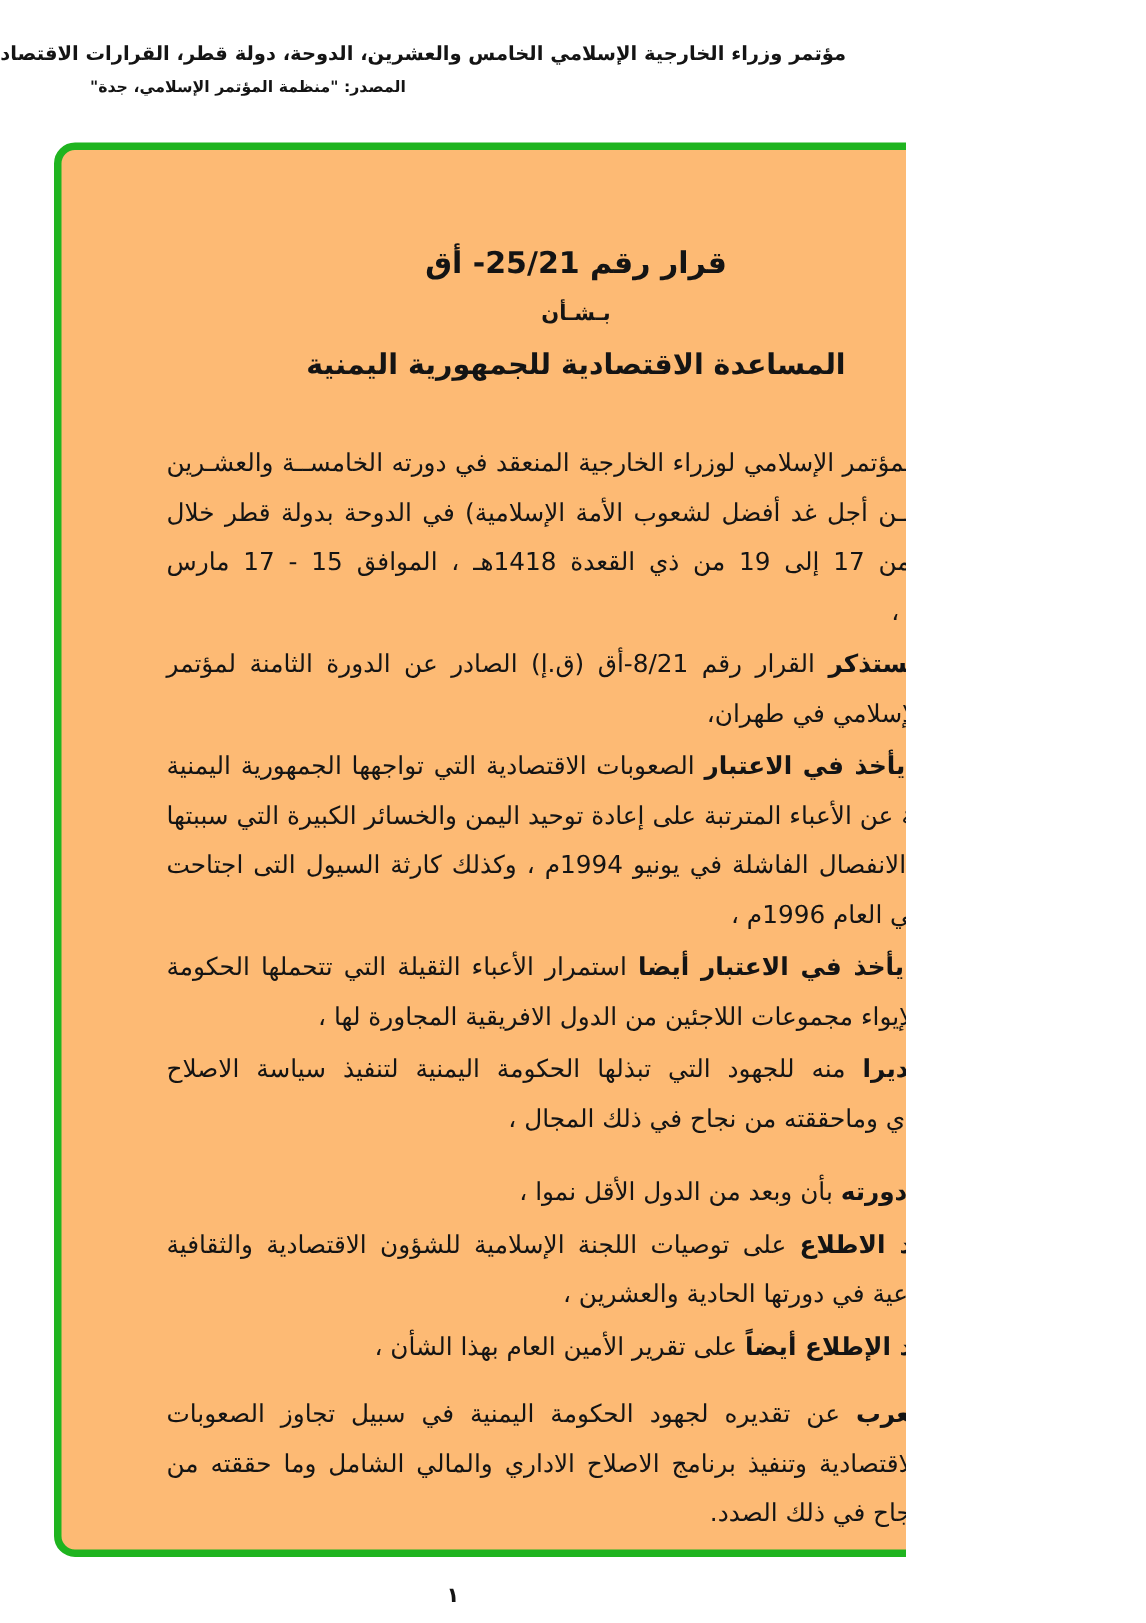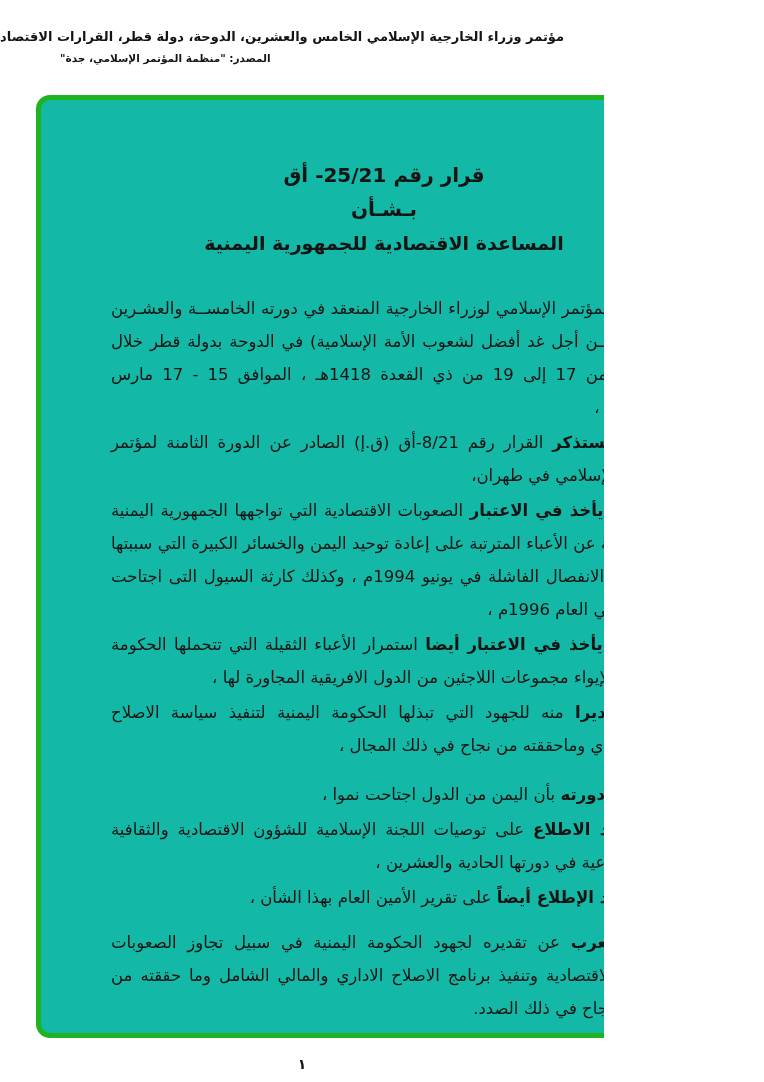--- a/index.html
+++ b/index.html
@@ -38,33 +38,33 @@
 
   
   .page-frame {
     position: absolute;
     left: 36px;
     top: 95px;
     width: 682px;
     height: 933px;
     border: 5px solid #1fb41f;
     border-radius: 14px;
-    background: #14b8a6;
+    background: #fdba74;
   }
   .frame-content {
     position: absolute;
     top: 0; left: 0; right: 0; bottom: 0;
     padding: 58px 66px 0 70px;
     direction: rtl;
   }
 
   
   .title-block { text-align: center; font-weight: bold; margin-bottom: 32px; }
   .title-block .t1 { font-size: 20px; line-height: 34px; }
-  .title-block .t2 { font-size: 20px; line-height: 34px; }
+  .title-block .t2 { font-size: 14px; line-height: 34px; }
   .title-block .t3 { font-size: 19px; line-height: 34px; }
 
   
   .para {
     font-size: 16.5px;
     line-height: 33px;
     text-align: justify;
     text-indent: 22px;
     margin: 0 0 2px 0;
   }
@@ -121,21 +121,21 @@
 
       <p class="para"><span class="lead">إذ يستذكر</span> <span>القرار رقم 8/21-أق (ق.إ) الصادر عن الدورة الثامنة لمؤتمر القمة الإسلامي في طهران،</span></p>
 
 
       <p class="para"><span class="lead">وإذ يأخذ في الاعتبار</span> <span>الصعوبات الاقتصادية التي تواجهها الجمهورية اليمنية والناجمة عن الأعباء المترتبة على إعادة توحيد اليمن والخسائر الكبيرة التي سببتها محاولة الانفصال الفاشلة في يونيو 1994م ، وكذلك كارثة السيول التى اجتاحت اليمن في العام 1996م ،</span></p>
 
       <p class="para"><span class="lead">وإذ يأخذ في الاعتبار أيضا</span> <span>استمرار الأعباء الثقيلة التي تتحملها الحكومة اليمنية لإيواء مجموعات اللاجئين من الدول الافريقية المجاورة لها ،</span></p>
 
       <p class="para"><span class="lead">وتقديرا</span> <span>منه للجهود التي تبذلها الحكومة اليمنية لتنفيذ سياسة الاصلاح الاقتصادي وماحققته من نجاح في ذلك المجال ،</span></p>
 
-      <p class="para spaced"><span class="lead">وإذ دورته</span> <span>بأن اليمن من الدول اجتاحت نموا ،</span></p>
+      <p class="para spaced"><span class="lead">وإذ دورته</span> <span>بأن وبعد من الدول الأقل نموا ،</span></p>
 
       <p class="para"><span class="lead">وبعد الاطلاع</span> <span>على توصيات اللجنة الإسلامية للشؤون الاقتصادية والثقافية والاجتماعية في دورتها الحادية والعشرين ،</span></p>
 
       <p class="para"><span class="lead">وبعد الإطلاع أيضاً</span> <span>على تقرير الأمين العام بهذا الشأن ،</span></p>
 
       <p class="operative-item"><span class="item-number">1 -</span><span class="lead">يعرب</span> <span>عن تقديره لجهود الحكومة اليمنية في سبيل تجاوز الصعوبات الاقتصادية وتنفيذ برنامج الاصلاح الاداري والمالي الشامل وما حققته من نجاح في ذلك الصدد.</span></p>
 
     </div>
   </div>
 

